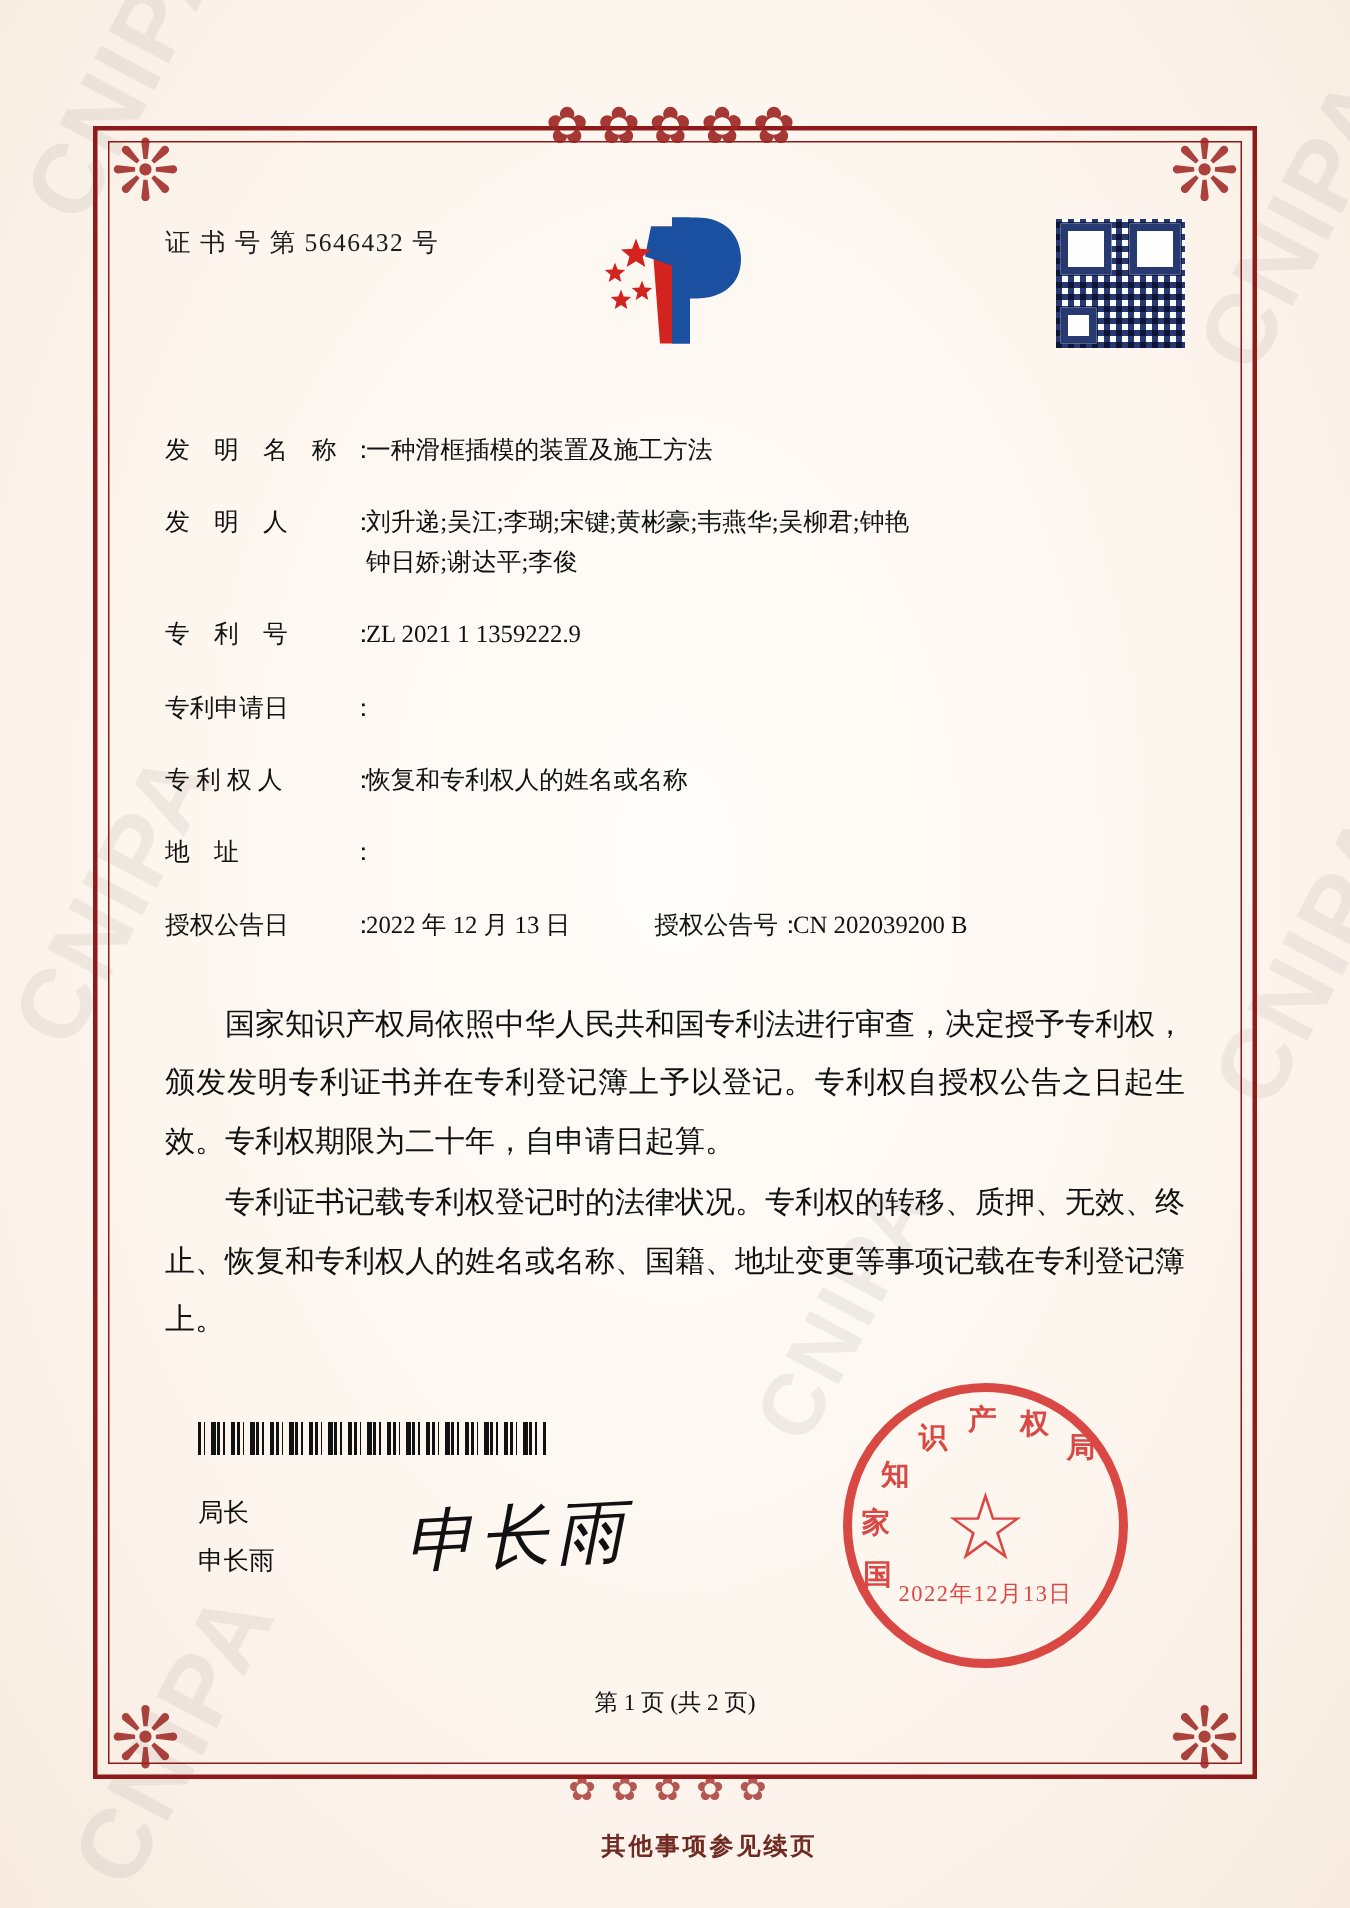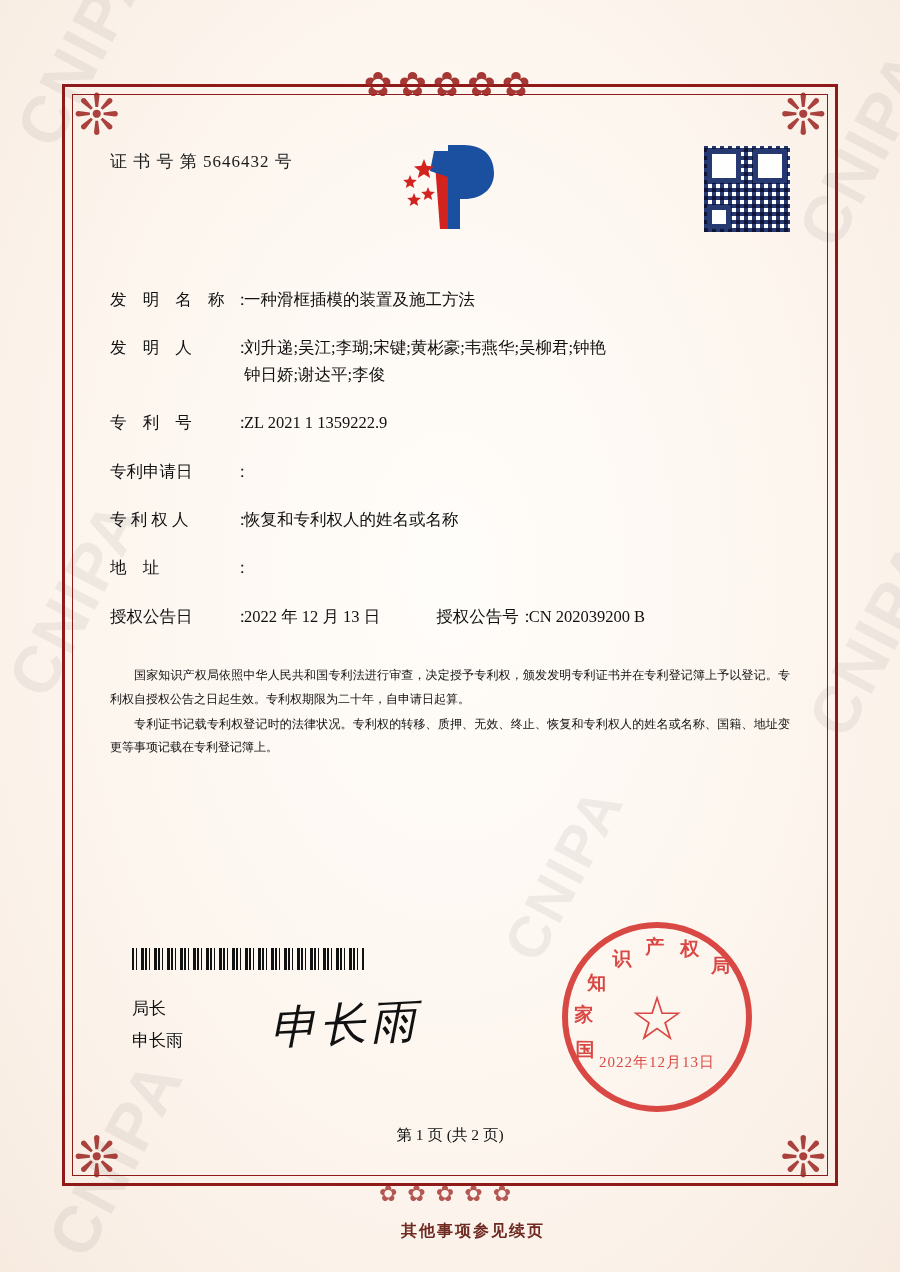--- a/index.html
+++ b/index.html
@@ -168,21 +168,21 @@
   .value .line2 { display: block; }
 
   .row.two-col .value { flex: 0 0 auto; }
   .row.two-col .label2 {
     margin-left: 56px;
     white-space: nowrap;
   }
 
   .paragraphs {
     margin-top: 34px;
-    font-size: 12px;
+    font-size: 20px;
     line-height: 1.95;
     color: #111;
     text-align: justify;
   }
   .paragraphs p { margin: 0 0 2px 0; text-indent: 2em; }
 
   
   .barcode {
     position: absolute;
     left: 22px; bottom: 182px;

